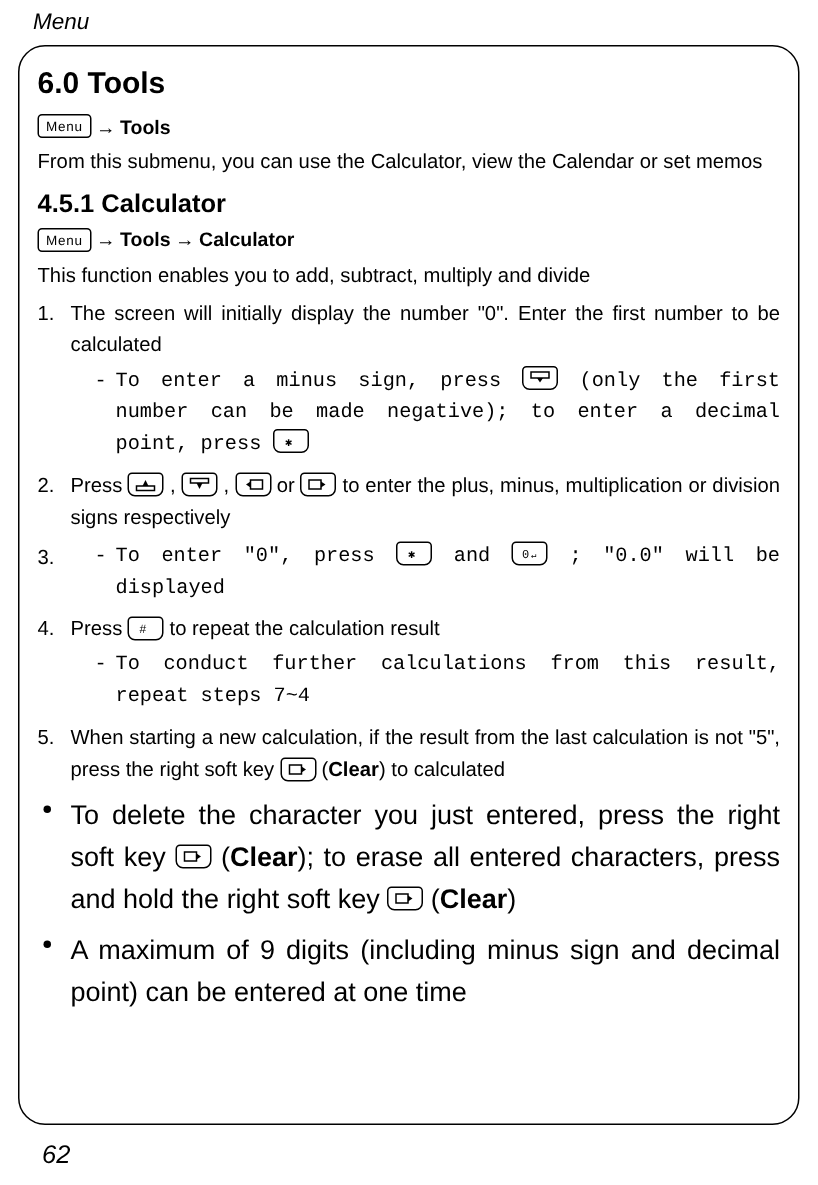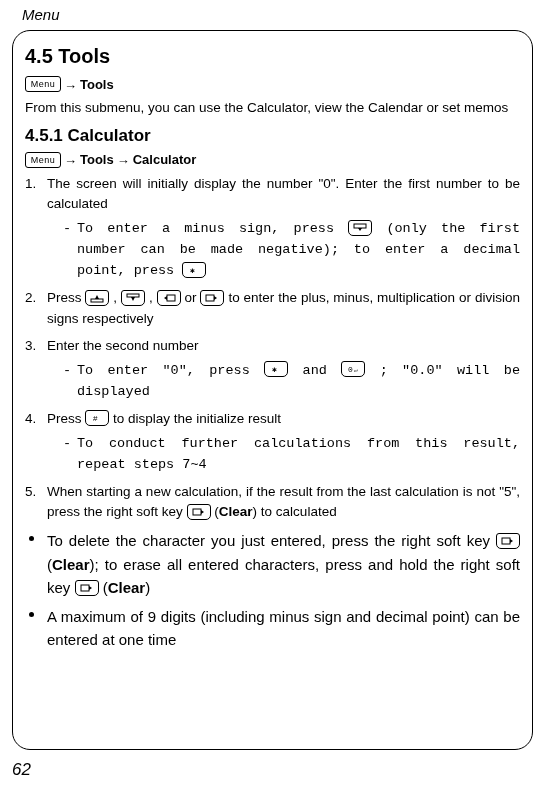--- a/index.html
+++ b/index.html
@@ -23,21 +23,21 @@
     left: 12px;
     right: 12px;
     bottom: 40px;
     border: 1.5px solid #000;
     border-radius: 18px;
     padding: 14px 12px 14px 12px;
   }
   .page-number {
     position: absolute;
     bottom: 10px;
-    left: 12px;
+    left: 28px;
     font-style: italic;
     font-size: 17px;
   }
   h1 {
     font-size: 20px;
     font-weight: bold;
     margin-bottom: 8px;
   }
   h2 {
     font-size: 17px;
@@ -108,21 +108,21 @@
     content: "-";
     position: absolute;
     left: 0;
     top: 0;
   }
   ul.bullets {
     list-style: none;
     padding-left: 0;
   }
   ul.bullets > li {
-    font-size: 15px;
+    font-size: 18px;
     line-height: 1.55;
     margin-bottom: 6px;
     padding-left: 22px;
     position: relative;
     text-align: justify;
   }
   ul.bullets > li::before {
     content: "";
     position: absolute;
     left: 4px;
@@ -149,40 +149,41 @@
   .key svg { display: block; }
   b { font-weight: bold; }
 </style>
 </head>
 <body>
 
 <div class="header">Menu</div>
 
 <div class="page-frame">
 
-  <h1>4.5 Tools</h1>
+  <h1>6.0 Tools</h1>
 
   <div class="nav-line">
     <span class="menu-key">Menu</span>
     <span class="arrow">→</span>
     <span>Tools</span>
   </div>
 
   <p class="body">From this submenu, you can use the Calculator, view the Calendar or set memos</p>
 
   <h2>4.5.1 Calculator</h2>
 
   <div class="nav-line">
     <span class="menu-key">Menu</span>
     <span class="arrow">→</span>
     <span>Tools</span>
     <span class="arrow">→</span>
     <span>Calculator</span>
   </div>
 
+  <p class="body">This function enables you to add, subtract, multiply and divide</p>
 
   <ol class="main">
     <li>
       <span class="num">1.</span>
       <span>The screen will initially display the number "0". Enter the first number to be calculated</span>
       <ul class="sub">
         <li>
           <span>To enter a minus sign, press </span>
           <span class="key">
               <svg width="14" height="10" viewBox="0 0 14 10">
@@ -226,21 +227,20 @@
       <span class="key">
           <svg width="14" height="10" viewBox="0 0 14 10">
             <rect x="1" y="2" width="8" height="6" fill="none" stroke="#000" stroke-width="1"></rect>
             <path d="M9 3 L9 7 L12 5 Z" fill="#000"></path>
           </svg>
         </span>
       <span> to enter the plus, minus, multiplication or division signs respectively</span>
     </li>
     <li>
       <span class="num">3.</span>
-      <span>Enter the second number</span>
       <ul class="sub">
         <li>
           <span>To enter "0", press </span>
           <span class="key">
               <svg width="14" height="10" viewBox="0 0 14 10">
                 <text x="3" y="8" font-size="8">✱</text>
               </svg>
             </span>
           <span> and </span>
           <span class="key">
@@ -254,21 +254,21 @@
       </ul>
     </li>
     <li>
       <span class="num">4.</span>
       <span>Press </span>
       <span class="key">
           <svg width="14" height="10" viewBox="0 0 14 10">
             <text x="3" y="8" font-size="8">#</text>
           </svg>
         </span>
-      <span> to display the initialize result</span>
+      <span> to repeat the calculation result</span>
       <ul class="sub">
         <li>
           <span>To conduct further calculations from this result, repeat steps 7~4</span>
         </li>
       </ul>
     </li>
     <li>
       <span class="num">5.</span>
       <span>When starting a new calculation, if the result from the last calculation is not "5", press the right soft key </span>
       <span class="key">

